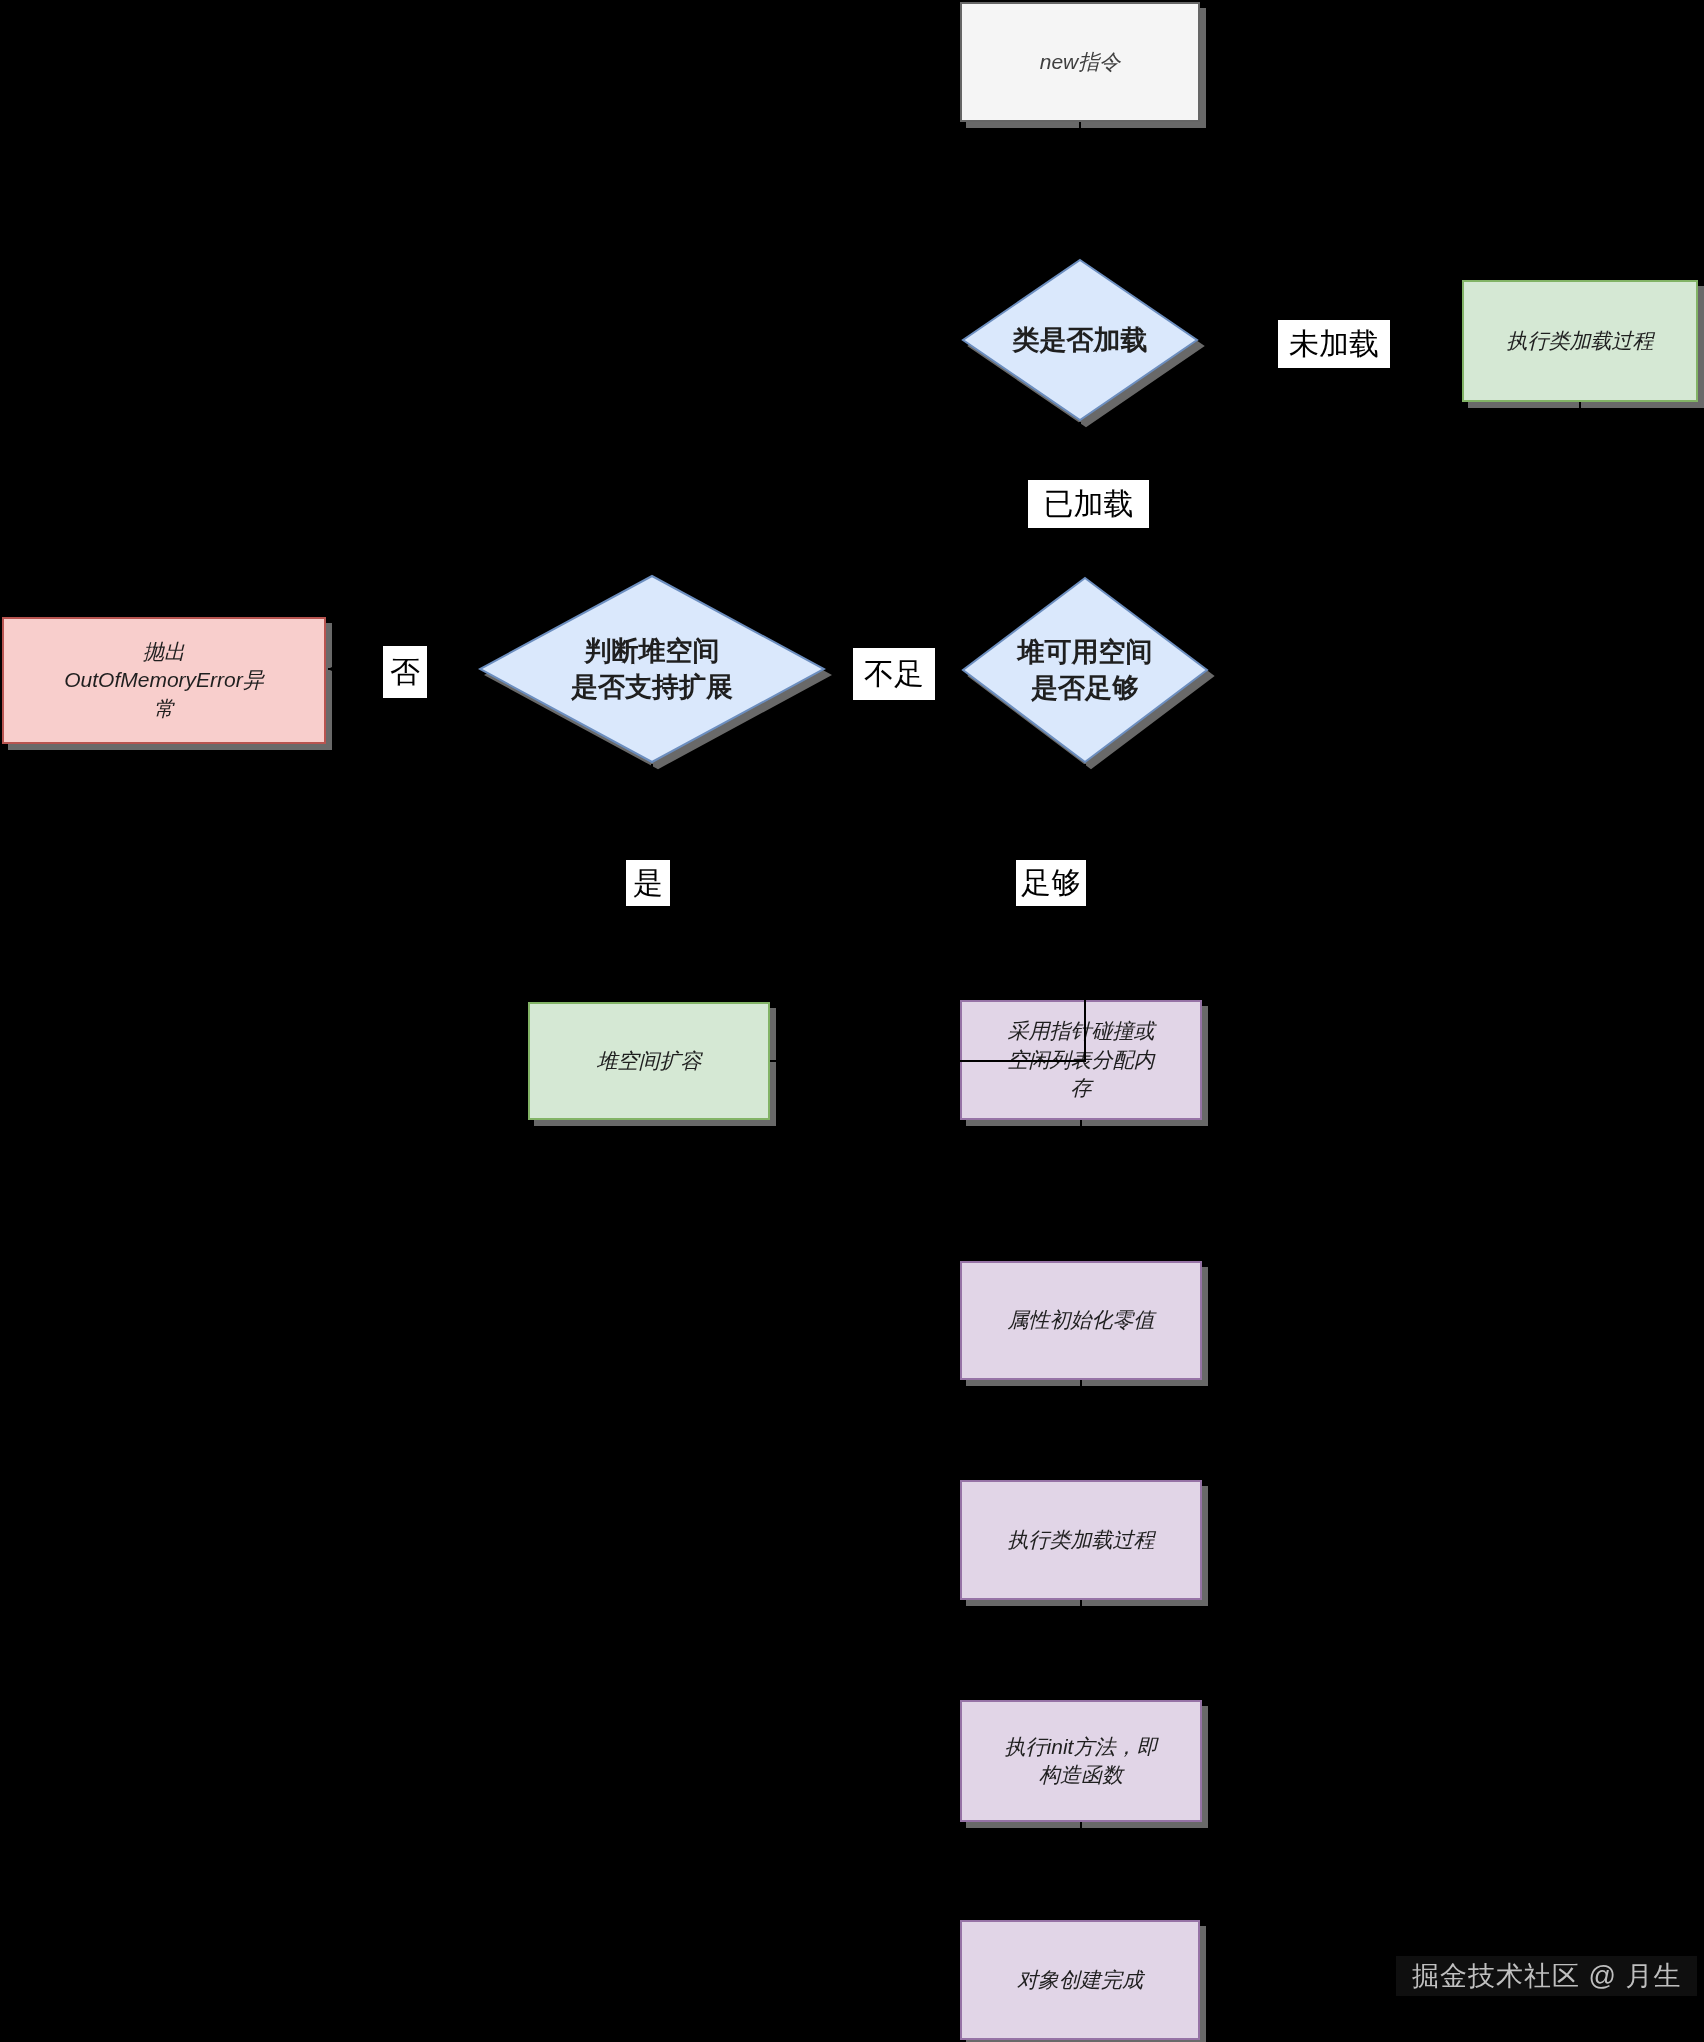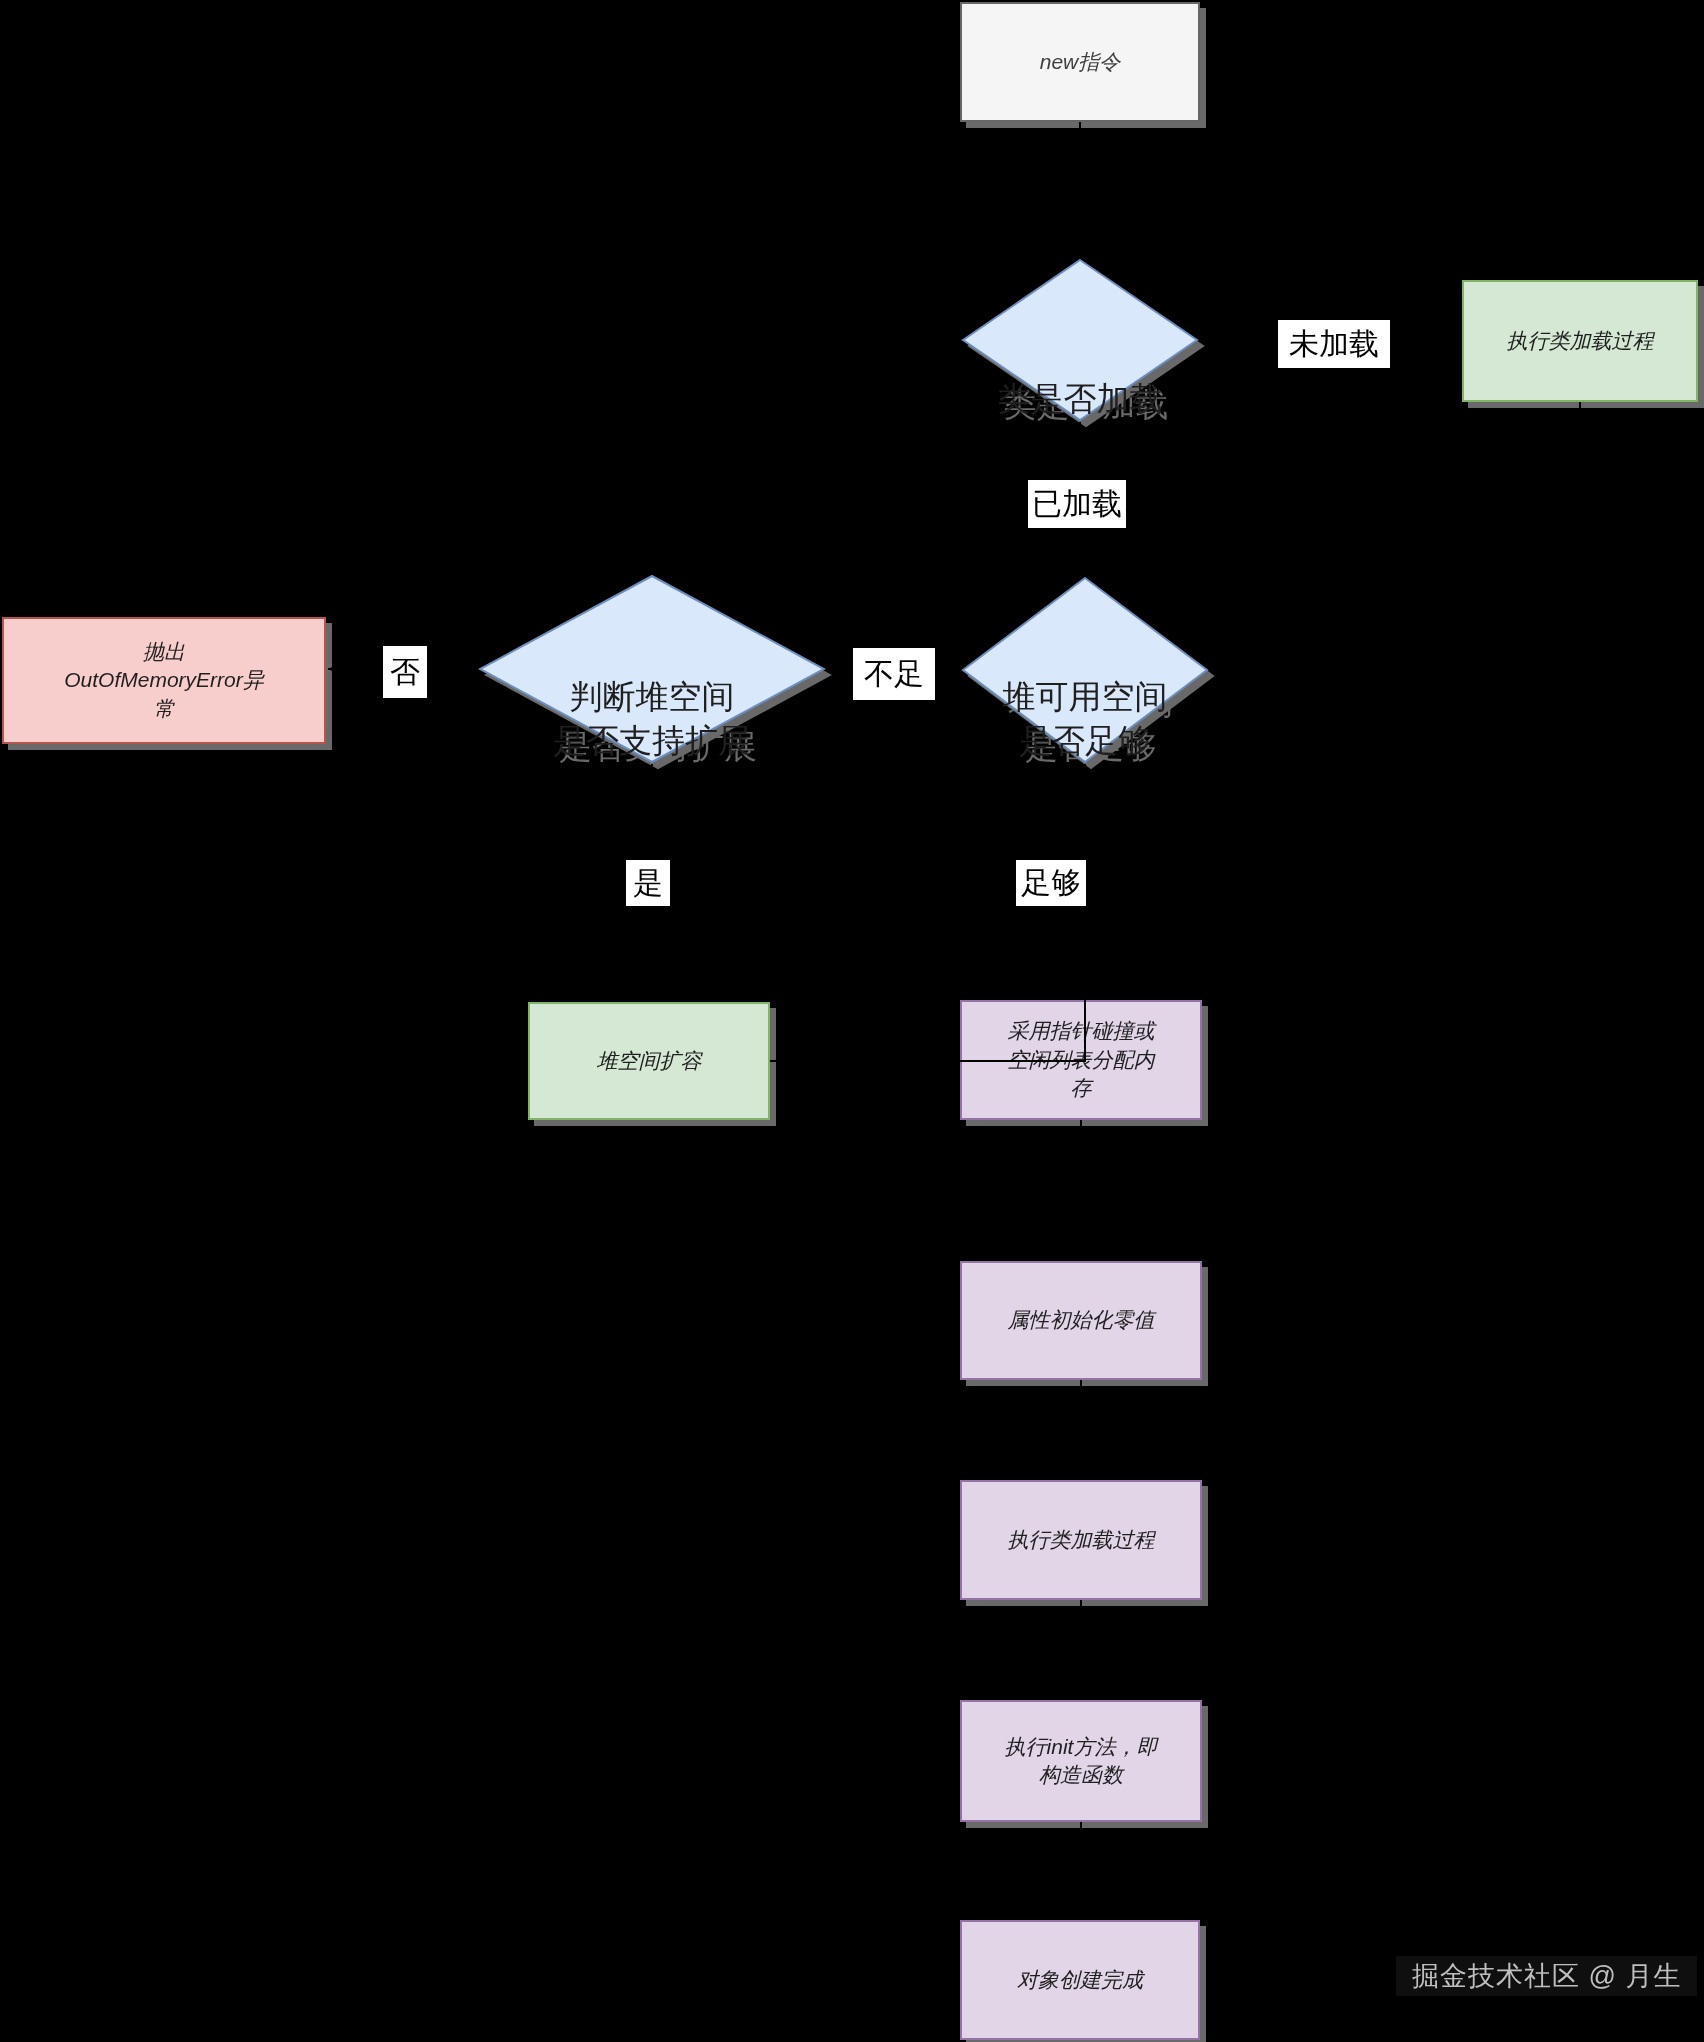--- a/index.html
+++ b/index.html
@@ -29,23 +29,23 @@
   .fill-gray   { background: #f5f5f5; border-color: #666666; color: #3f3f3f; }
   .fill-green  { background: #d5e8d4; border-color: #82b366; }
   .fill-red    { background: #f8cecc; border-color: #b85450; }
   .fill-purple { background: #e1d5e7; border-color: #9673a6; }
 
   
   .diamond-wrap { position: absolute; z-index: 2; filter: drop-shadow(6px 6px 0 #696969); }
   .diamond-wrap svg { position: absolute; left: 0; top: 0; }
   .diamond-text {
     position: absolute; inset: 0;
-    display: flex; align-items: flex-end; justify-content: center;
-    text-align: center; font-size: 33px; line-height: 1.35;
-    color: #1f1f1f; white-space: pre-line;
+    display: flex; align-items: center; justify-content: center;
+    text-align: center; font-size: 27px; line-height: 1.35;
+    color: #1f1f1f; white-space: pre-line; font-weight: bold;
   }
 
   
   .edge-label {
     position: absolute;
     display: flex; align-items: center; justify-content: center;
     background: #ffffff; color: #000000;
     font-size: 30px;
     z-index: 4;
   }
@@ -154,21 +154,21 @@
     <path d="M1085,764 V998" stroke="#000" stroke-width="2" fill="none" marker-end="url(#arrow)"></path>
     <path d="M1081,1120 V1259" stroke="#000" stroke-width="2" fill="none" marker-end="url(#arrow)"></path>
     <path d="M1081,1380 V1478" stroke="#000" stroke-width="2" fill="none" marker-end="url(#arrow)"></path>
     <path d="M1081,1600 V1698" stroke="#000" stroke-width="2" fill="none" marker-end="url(#arrow)"></path>
     <path d="M1081,1822 V1918" stroke="#000" stroke-width="2" fill="none" marker-end="url(#arrow)"></path>
   </svg>
 
   <div class="edge-label" style="left:1278px; top:320px; width:112px; height:48px;">
     <span>未加载</span>
   </div>
-  <div class="edge-label" style="left:1028px; top:480px; width:98px; height:48px;">
+  <div class="edge-label" style="left:1028px; top:480px; width:121px; height:48px;">
     <span>已加载</span>
   </div>
   <div class="edge-label" style="left:853px; top:648px; width:82px; height:52px;">
     <span>不足</span>
   </div>
   <div class="edge-label" style="left:383px; top:646px; width:44px; height:52px;">
     <span>否</span>
   </div>
   <div class="edge-label" style="left:626px; top:860px; width:44px; height:46px;">
     <span>是</span>

